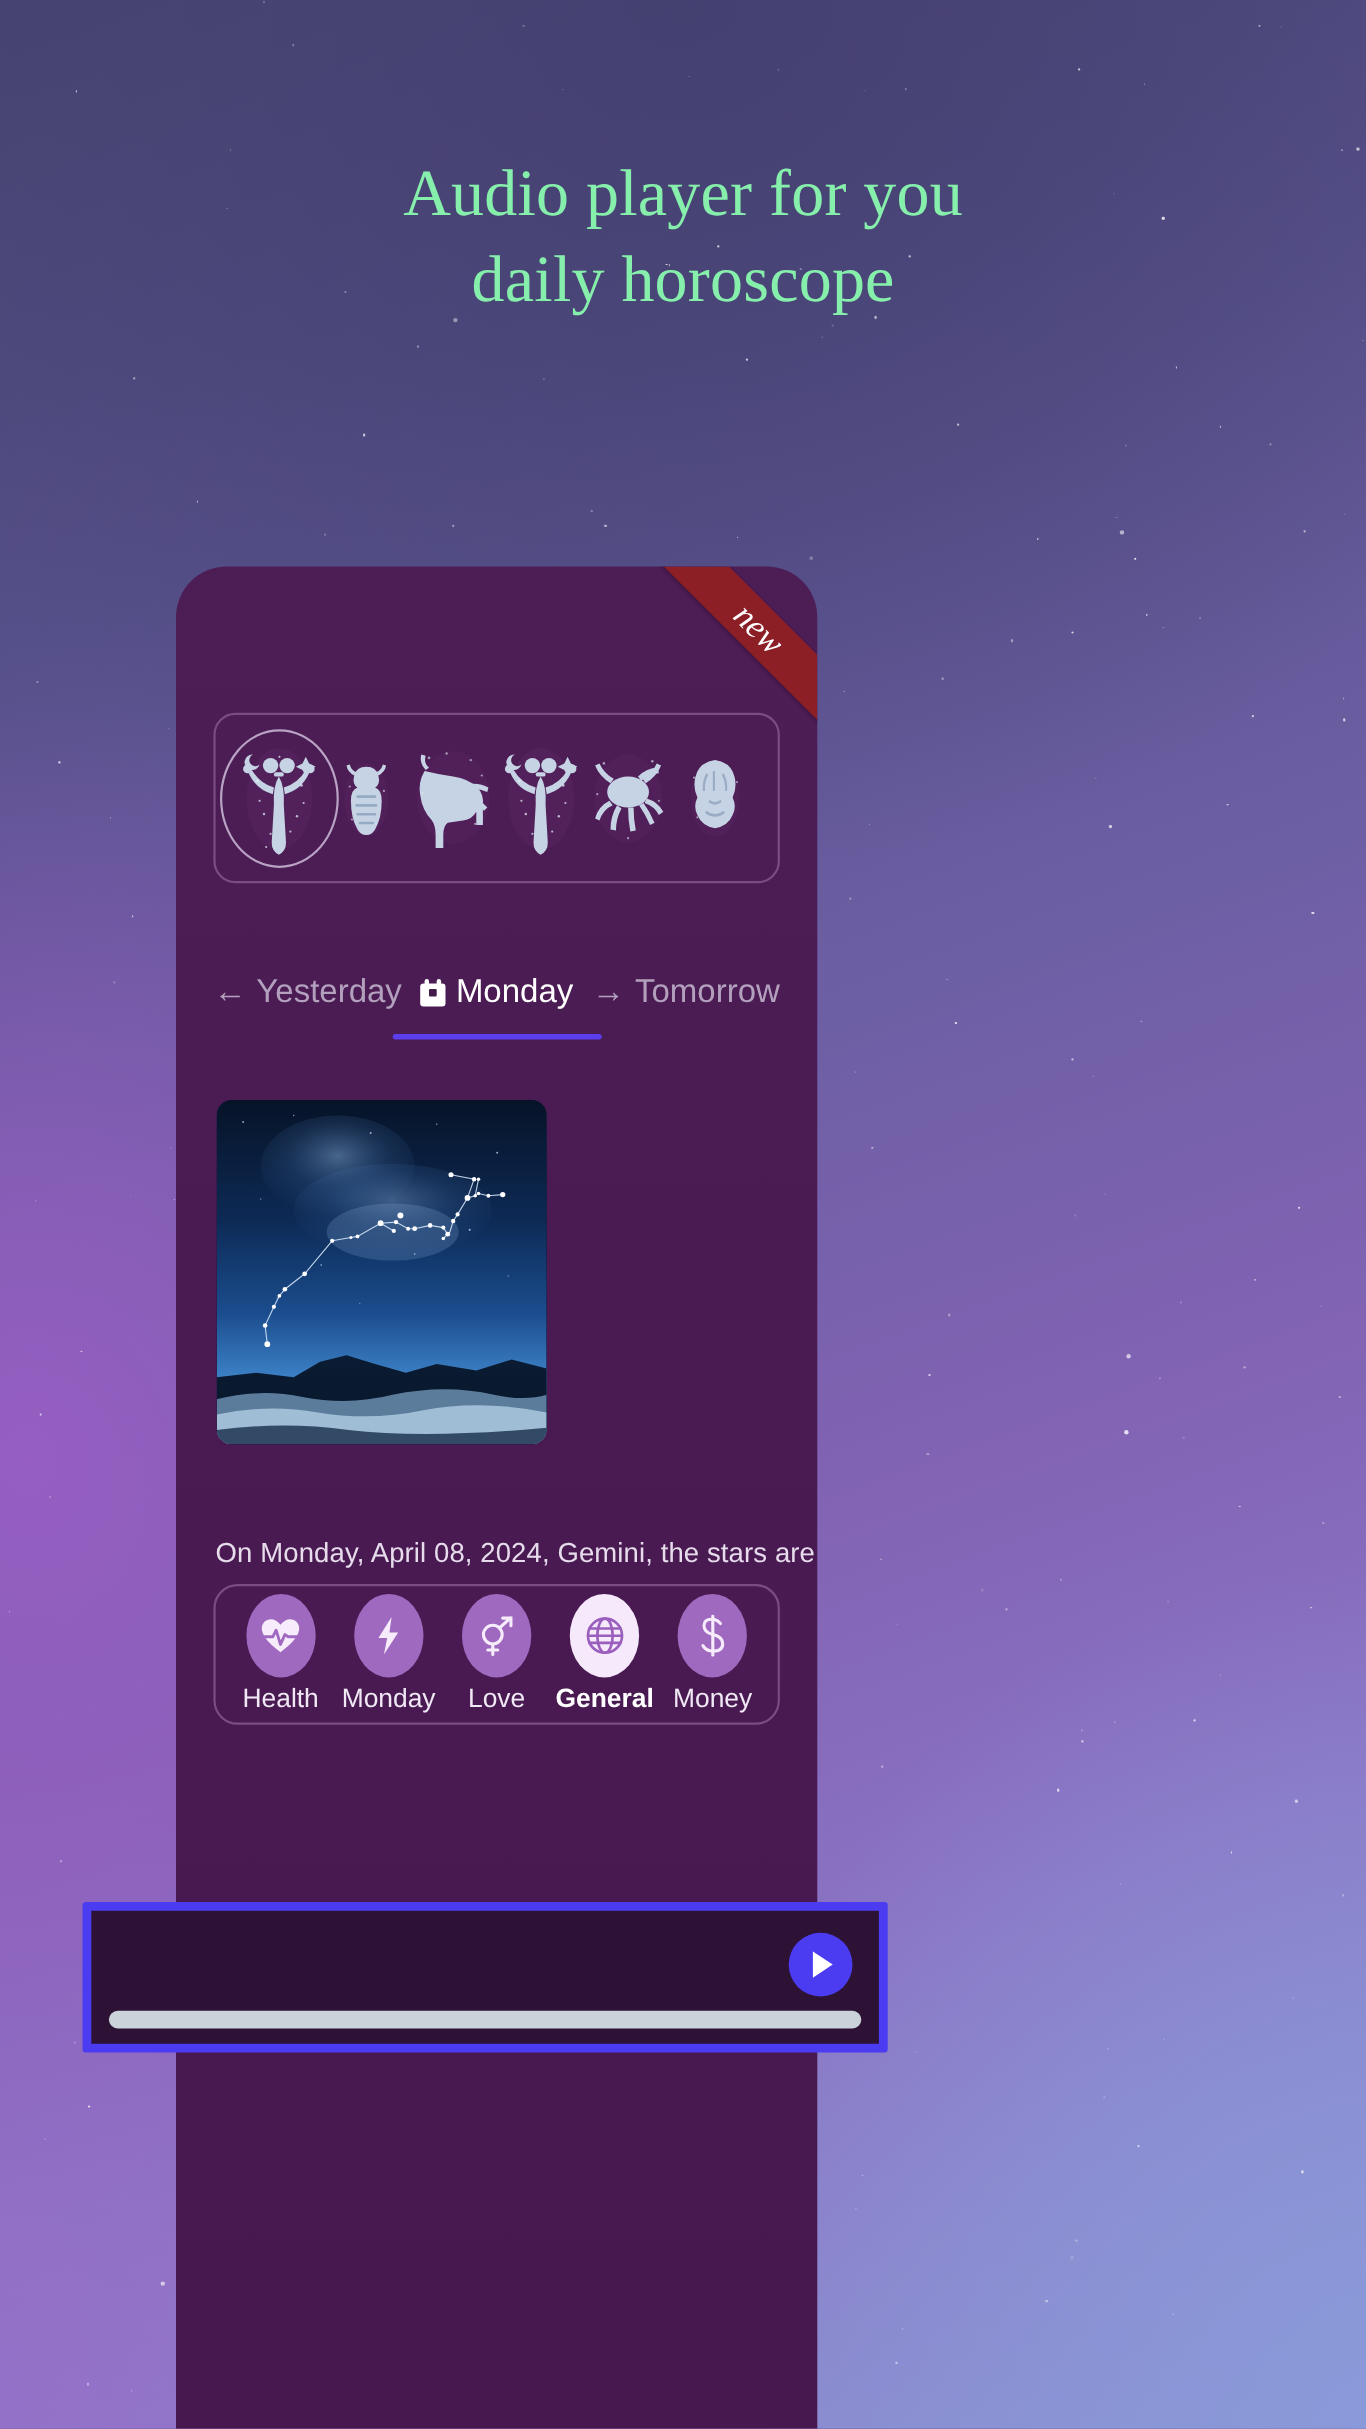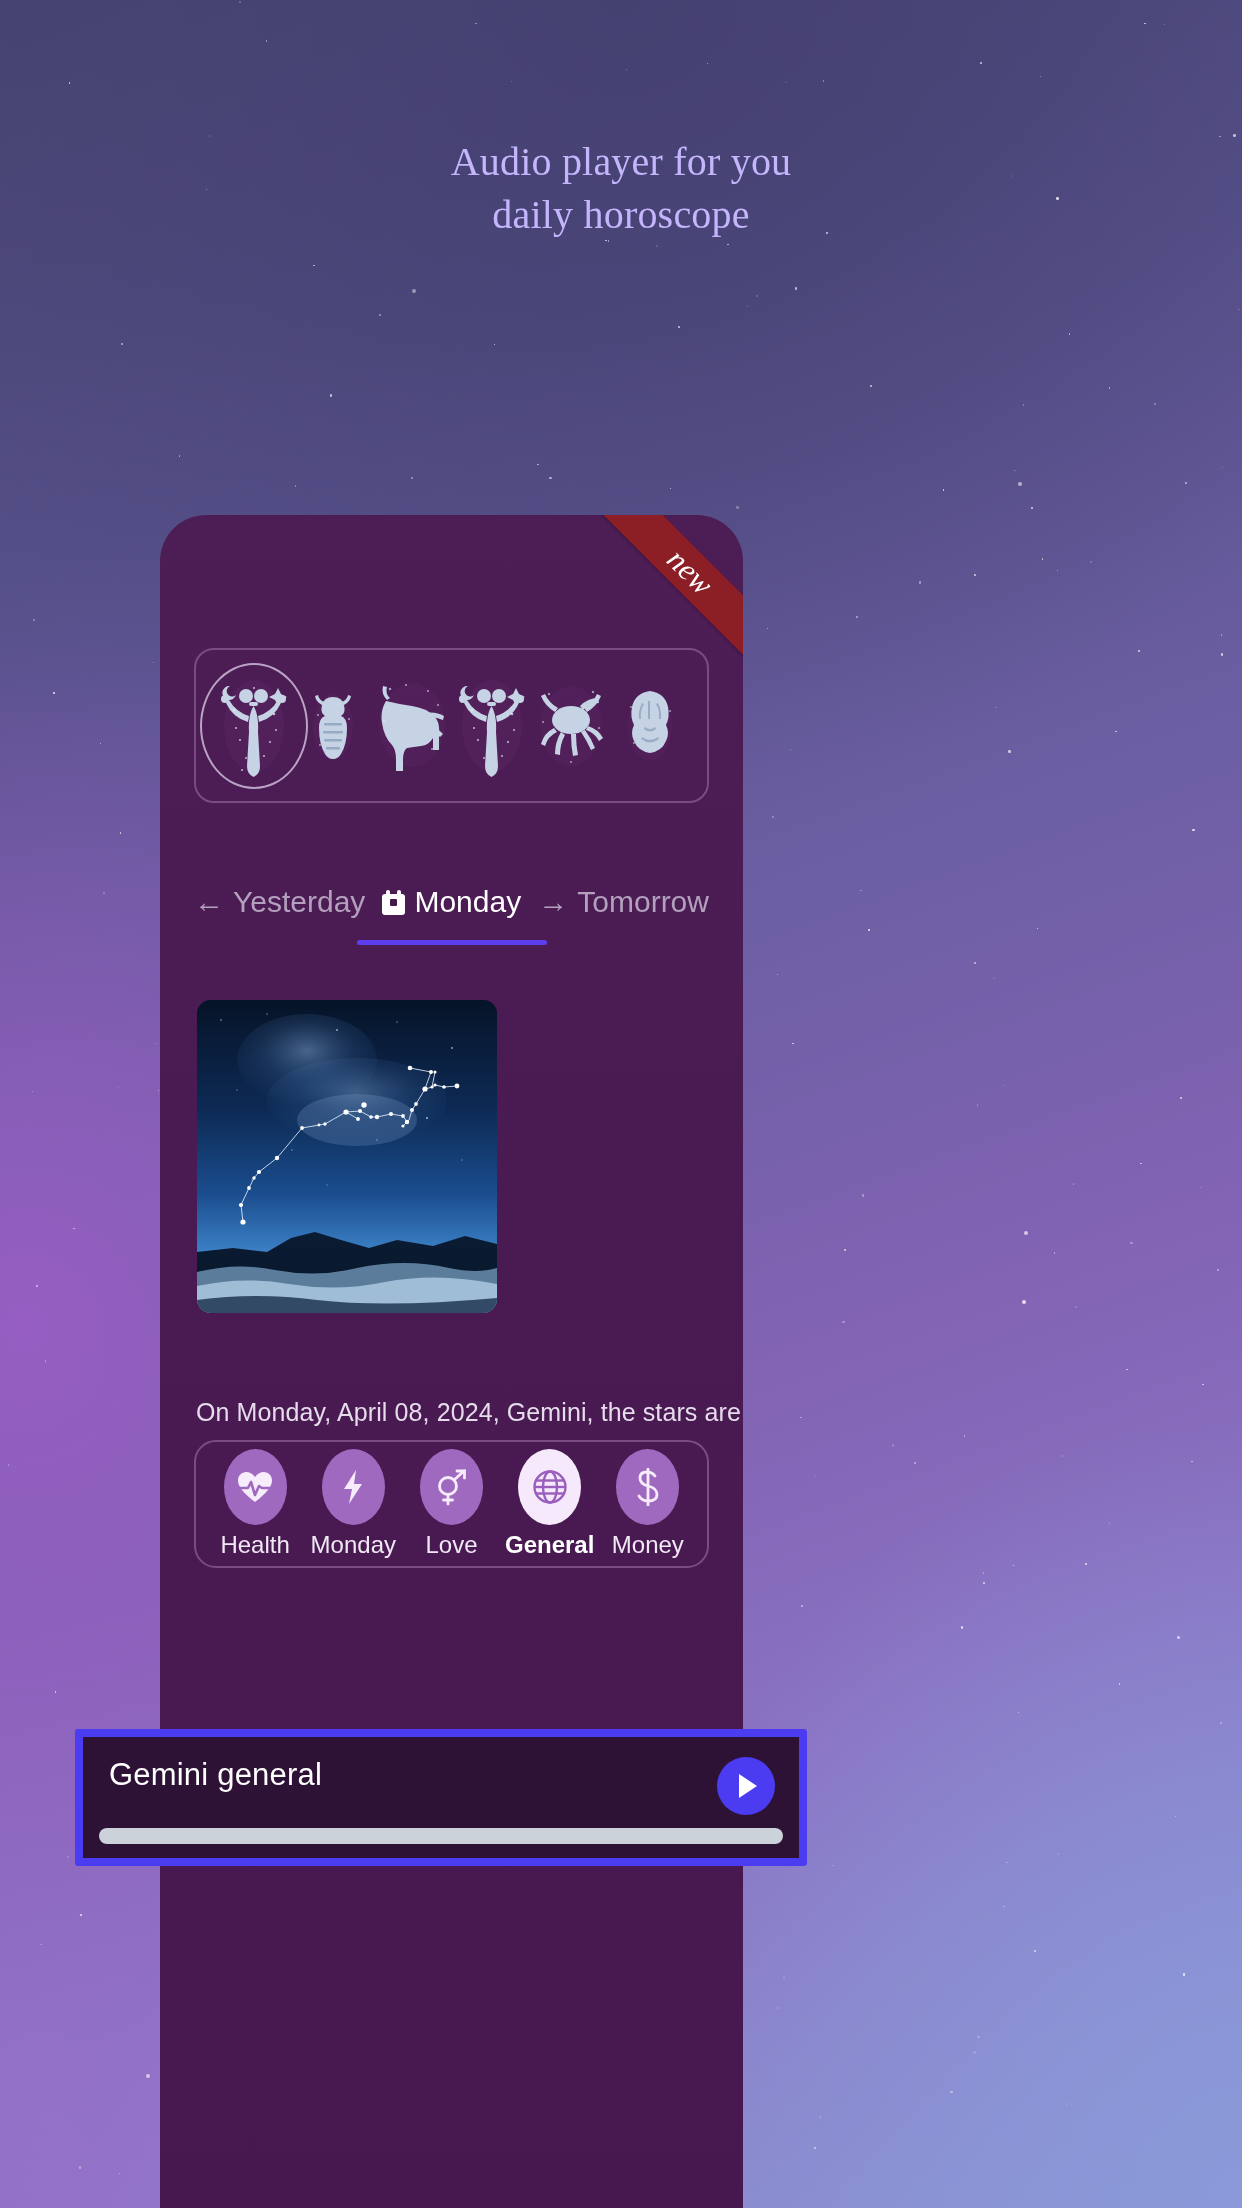--- a/index.html
+++ b/index.html
@@ -24,22 +24,22 @@
   #stars i {
     position:absolute; display:block; border-radius:50%;
     background:#fff;
   }
 
   
   .headline {
     position:absolute; top:136px; left:0; width:100%;
     text-align:center;
     font-family:"Liberation Serif", serif;
-    font-size:40px; line-height:1.32;
-    color:#c4b5fd; letter-spacing:.2px;
+    font-size:60px; line-height:1.32;
+    color:#86efac; letter-spacing:.2px;
     font-weight:400;
   }
 
   
   #phone {
     position:absolute;
     left:160px; top:515px;
     width:583px; height:1693px;
     background:#4b1a52;
     background:linear-gradient(180deg,#4d1d56 0%,#4a1a52 40%,#47184f 100%);
@@ -766,21 +766,20 @@
         </svg>
       </span>
       <span class="lbl">Money</span>
     </div>
 
   </div>
 </div>
 
 <div id="player">
   <div class="p-inner">
-    <div class="p-title">Gemini general</div>
     <div class="p-play">
       <svg width="22" height="26" viewBox="0 0 22 26" aria-hidden="true">
         <path d="M2 1 L20 13 L2 25Z" fill="#ffffff"></path>
       </svg>
     </div>
     <div class="p-bar">
       <i style="width: 0%;"></i>
     </div>
   </div>
 </div>

